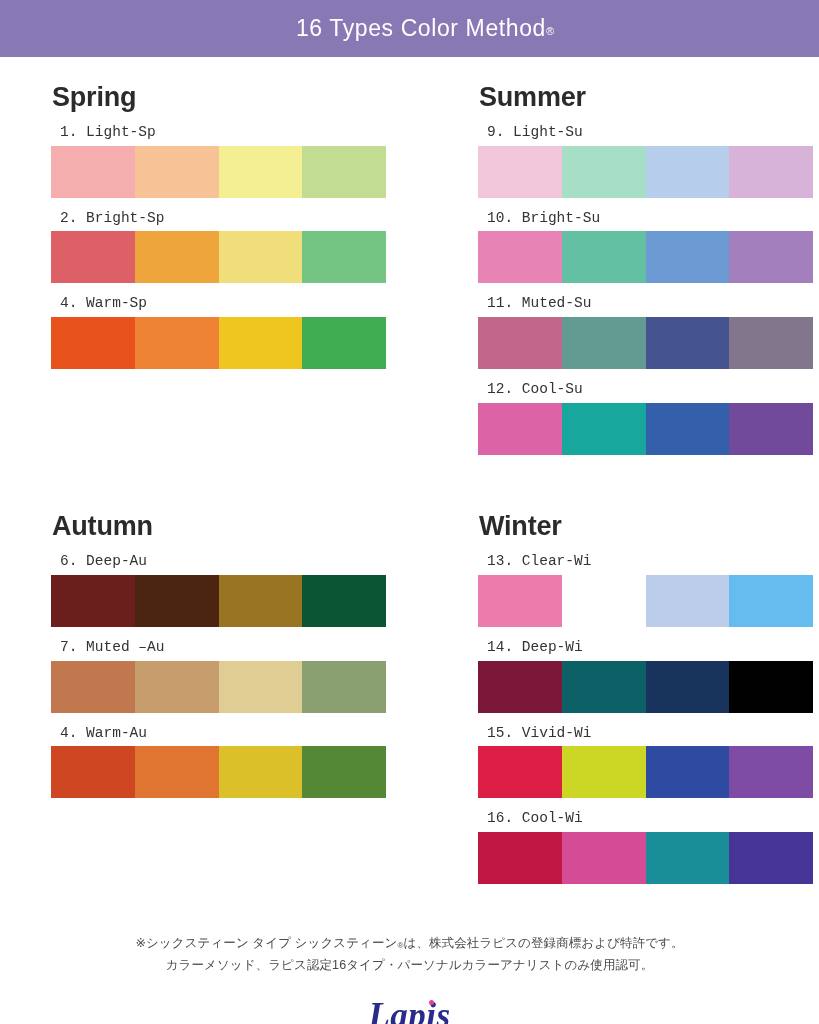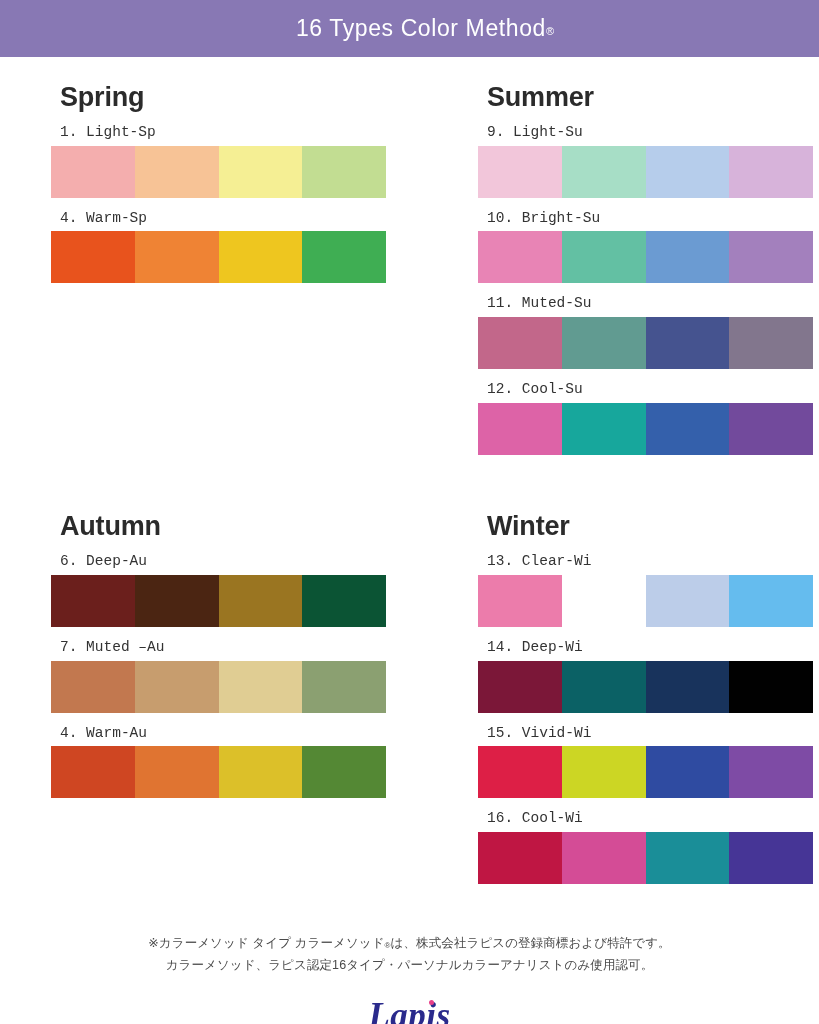--- a/index.html
+++ b/index.html
@@ -52,21 +52,21 @@
   }
 
   .season-block {
     margin-bottom: 16px;
   }
 
   .season-title {
     font-size: 27px;
     font-weight: 700;
     color: #2b2b2b;
-    margin: 0 0 8px 9px;
+    margin: 0 0 8px 1px;
     letter-spacing: -0.2px;
     line-height: 1.25;
   }
 
   .palette {
     margin-bottom: 11px;
     font-family: Liberation Mono, monospace;
   }
   .palette-label {
     font-size: 14.5px;
@@ -156,20 +156,29 @@
       <div class="palette">
         <div class="palette-label">1. Light-Sp</div>
         <div class="swatch-row">
           <div class="swatch" style="background: rgb(244, 174, 174);"></div>
           <div class="swatch" style="background: rgb(247, 195, 150);"></div>
           <div class="swatch" style="background: rgb(245, 239, 148);"></div>
           <div class="swatch" style="background: rgb(194, 221, 146);"></div>
         </div>
       </div>
 
+      <div class="palette">
+        <div class="palette-label">2. Bright-Sp</div>
+        <div class="swatch-row">
+          <div class="swatch" style="background: rgb(221, 96, 102);"></div>
+          <div class="swatch" style="background: rgb(237, 165, 60);"></div>
+          <div class="swatch" style="background: rgb(239, 222, 121);"></div>
+          <div class="swatch" style="background: rgb(116, 197, 131);"></div>
+        </div>
+      </div>
 
 
       <div class="palette">
         <div class="palette-label">4. Warm-Sp</div>
         <div class="swatch-row">
           <div class="swatch" style="background: rgb(232, 83, 29);"></div>
           <div class="swatch" style="background: rgb(239, 131, 52);"></div>
           <div class="swatch" style="background: rgb(238, 198, 31);"></div>
           <div class="swatch" style="background: rgb(63, 174, 83);"></div>
         </div>
@@ -299,21 +308,21 @@
           <div class="swatch" style="background: rgb(26, 142, 152);"></div>
           <div class="swatch" style="background: rgb(70, 53, 150);"></div>
         </div>
       </div>
     </div>
 
   </div>
 
   <div class="footer">
     <div class="footer-note">
-      <span>※カラーメソッド タイプ カラーメソッド</span><span class="reg-sm">®</span><span>は、株式会社ラピスの登録商標および特許です。</span>
+      <span>※シックスティーン タイプ シックスティーン</span><span class="reg-sm">®</span><span>は、株式会社ラピスの登録商標および特許です。</span>
     </div>
     <div class="footer-note">カラーメソッド、ラピス認定16タイプ・パーソナルカラーアナリストのみ使用認可。</div>
 
     <div class="logo-wrap">
       <span class="logo" style="color: rgb(42, 42, 140);">
         <span>Lapis</span>
         <span class="dot" style="background: rgb(232, 64, 138);"></span>
       </span>
     </div>
 

